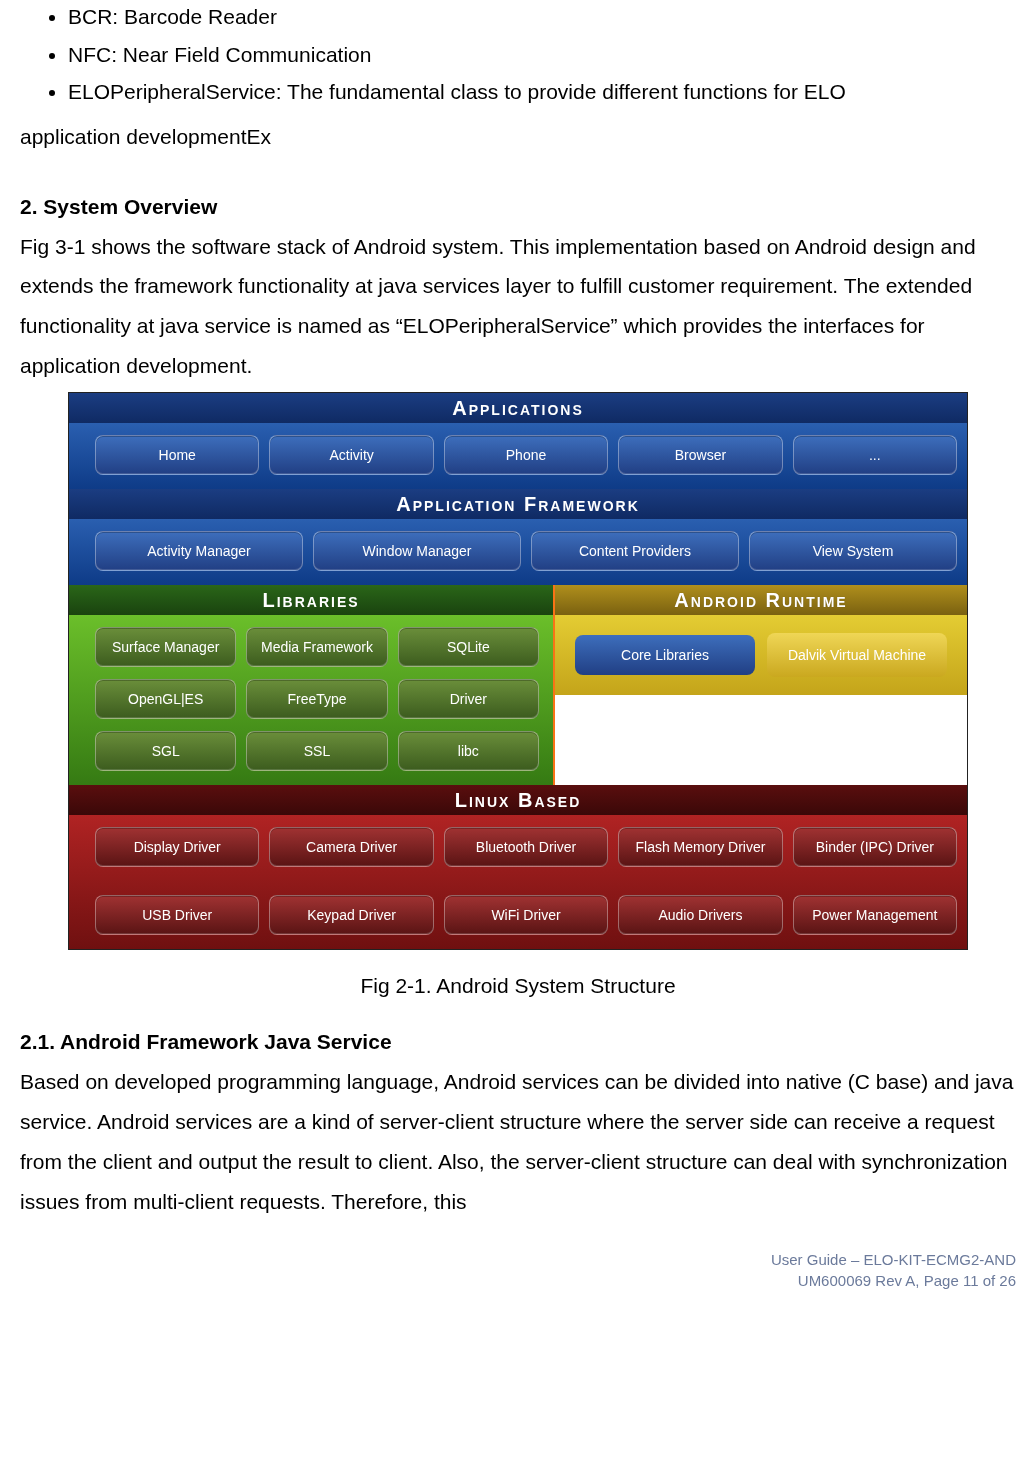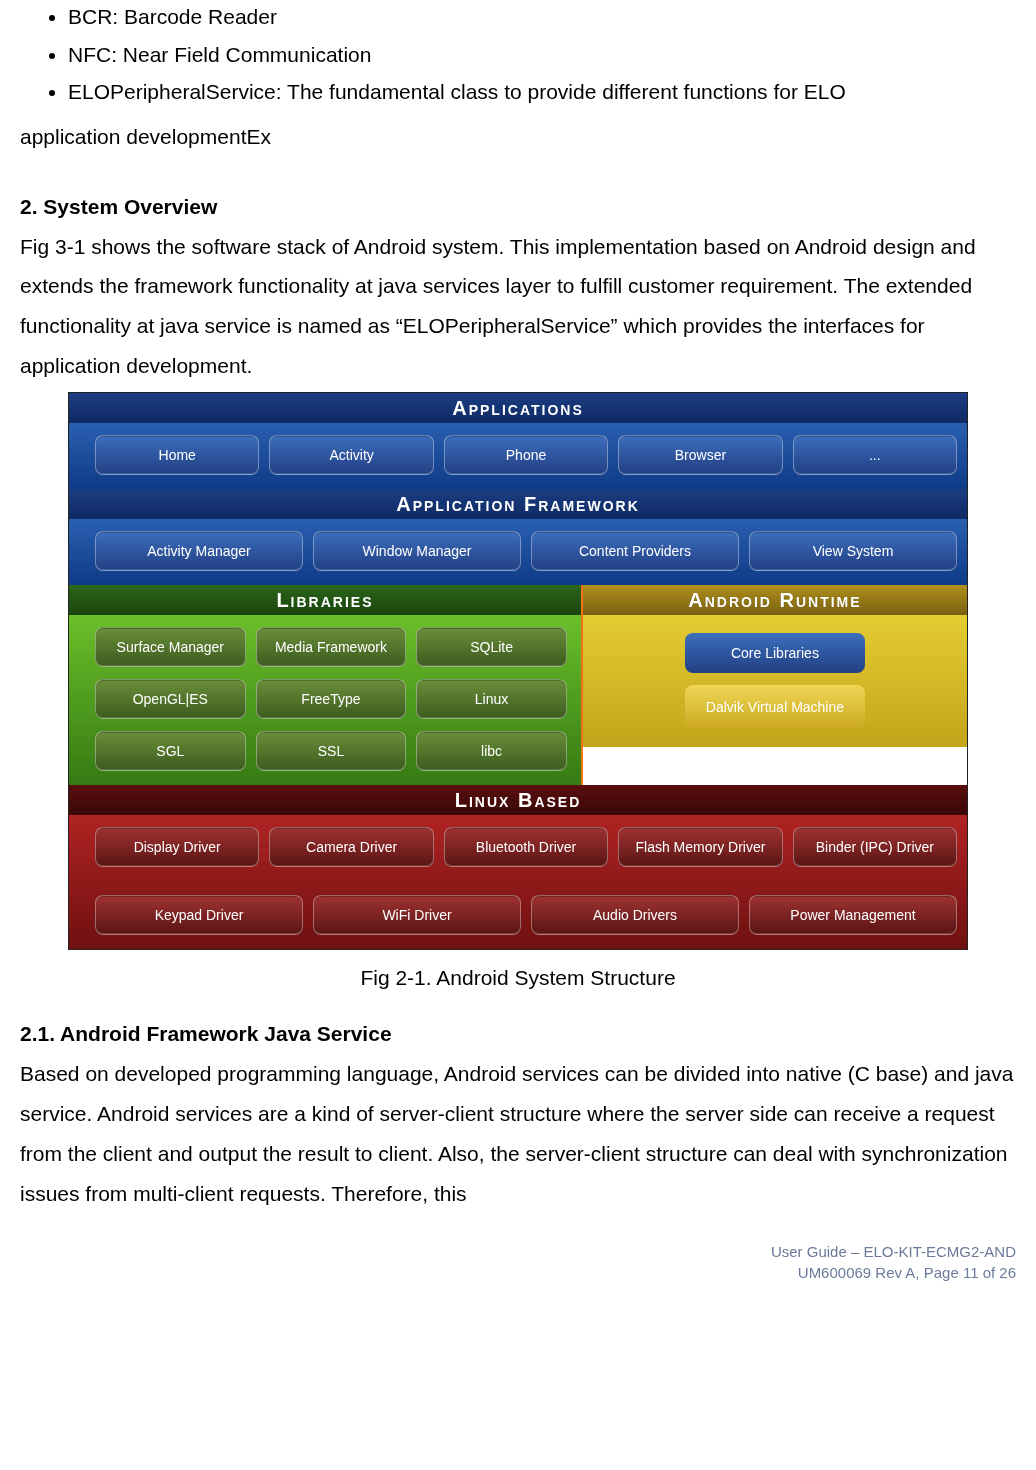--- a/index.html
+++ b/index.html
@@ -18,21 +18,21 @@
   .cont { margin-left: 0; }
   h3.sec-num { font-size: 21px; font-weight: bold; margin: 30px 0 0 0; }
   h3.sec-sub { font-size: 21px; font-weight: bold; margin: 16px 0 0 0; }
   p.body { margin: 0; }
   .caption { text-align: center; font-size: 21px; margin: 6px 0 0 0; }
   .footer { text-align: right; font-size: 15px; color: #6b7a9b; margin-top: 28px; line-height: 1.4; }
 
   
   .diagram {
     width: 900px;
-    margin: 6px 0 8px 48px;
+    margin: 6px 0 16px 48px;
     border: 1px solid #222;
     font-family: Verdana, Geneva, sans-serif;
   }
   .d-section { }
   .d-title {
     color: #fff;
     text-align: center;
     letter-spacing: 2px;
     font-variant: small-caps;
     font-size: 20px;
@@ -66,21 +66,21 @@
   .fw .d-body    { background: linear-gradient(#2a5fb0,#0e3b87); }
 
   .split { display:flex; }
   .split-left { flex:1 1 57%; }
   .split-right{ flex:1 1 43%; border-left:2px solid #f97316;}
   .libs .d-title { background: linear-gradient(#2a6618,#1a430f); }
   .libs .d-body  { background: linear-gradient(#6bbf2a,#357a13); padding-right:14px;}
   .libs .d-pill  { background: linear-gradient(#6a8e3a,#3c5c1e); }
 
   .runtime .d-title { background: linear-gradient(#b08f1c,#7a6110); text-shadow:0 0 1px rgba(0,0,0,.3);}
-  .runtime .d-body  { background: linear-gradient(#e4cc33,#c4a41a); display:flex; flex-direction:column; align-items:center; gap:12px; padding:18px 20px;}
+  .runtime .d-body  { background: linear-gradient(#e4cc33,#c4a41a); display:flex; flex-direction:row; align-items:center; gap:12px; padding:18px 20px;}
   .runtime .pill-blue { width:180px; height:40px; background: linear-gradient(#3d6ebc,#213f84); border-radius:8px; color:#fff; display:flex; align-items:center; justify-content:center; font-size:14px; text-align:center; line-height:1.15;}
   .runtime .pill-yellow { width:180px; height:44px; background: linear-gradient(#efd656,#caa81f); border-radius:8px; color:#fff; display:flex; align-items:center; justify-content:center; font-size:14px; text-align:center; line-height:1.15;}
 
   .kernel .d-title { background: linear-gradient(#5a0e0e,#3a0808); }
   .kernel .d-body  { background: linear-gradient(#b02323,#6f1010); gap: 28px; }
   .kernel .d-pill  { background: linear-gradient(#a03232,#5a1414); }
 </style>
 </head>
 <body>
 
@@ -126,21 +126,21 @@
       <div class="d-title">Libraries</div>
       <div class="d-body">
         <div class="d-row">
           <div class="d-pill">Surface Manager</div>
           <div class="d-pill">Media Framework</div>
           <div class="d-pill">SQLite</div>
         </div>
         <div class="d-row">
           <div class="d-pill">OpenGL|ES</div>
           <div class="d-pill">FreeType</div>
-          <div class="d-pill">Linux</div>
+          <div class="d-pill">Driver</div>
         </div>
         <div class="d-row">
           <div class="d-pill">SGL</div>
           <div class="d-pill">SSL</div>
           <div class="d-pill">libc</div>
         </div>
       </div>
     </div>
     <div class="d-section runtime split-right">
       <div class="d-title">Android Runtime</div>
@@ -155,20 +155,21 @@
     <div class="d-title">Linux Based</div>
     <div class="d-body">
       <div class="d-row">
         <div class="d-pill">Display Driver</div>
         <div class="d-pill">Camera Driver</div>
         <div class="d-pill">Bluetooth Driver</div>
         <div class="d-pill">Flash Memory Driver</div>
         <div class="d-pill">Binder (IPC) Driver</div>
       </div>
       <div class="d-row">
+        <div class="d-pill">USB Driver</div>
         <div class="d-pill">Keypad Driver</div>
         <div class="d-pill">WiFi Driver</div>
         <div class="d-pill">Audio Drivers</div>
         <div class="d-pill">Power Management</div>
       </div>
     </div>
   </div>
 
 </div>
 

